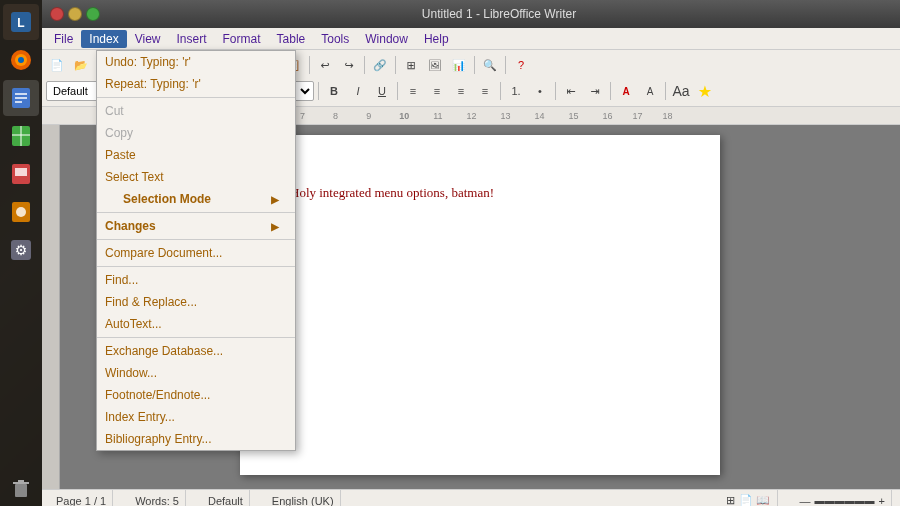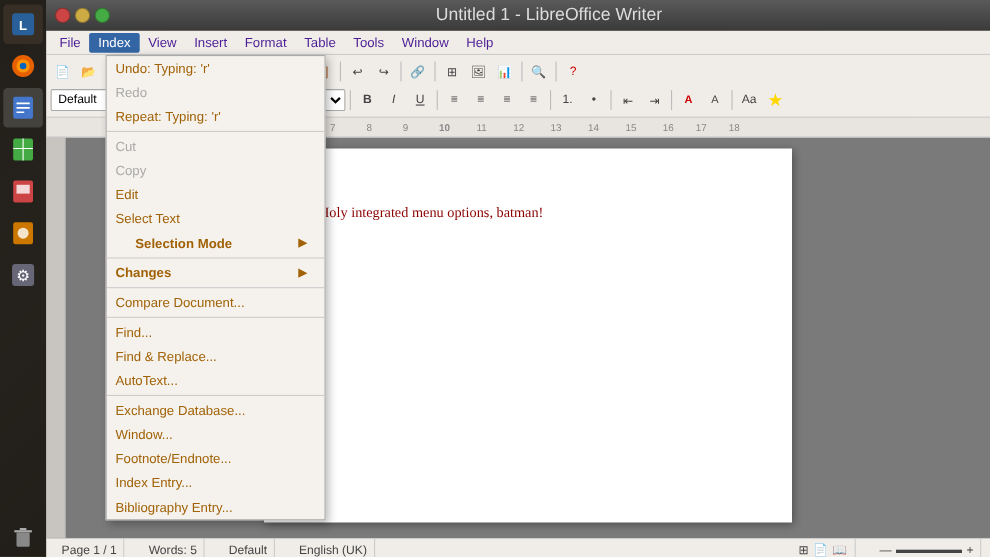--- a/index.html
+++ b/index.html
@@ -36,21 +36,21 @@
     }
     .window-controls { display: flex; gap: 4px; align-items: center; }
     .win-btn {
       width: 14px; height: 14px; border-radius: 50%; border: 1px solid rgba(0,0,0,0.3);
       cursor: pointer;
     }
     .win-btn.close { background: #cc4444; }
     .win-btn.minimize { background: #ccaa44; }
     .win-btn.maximize { background: #44aa44; }
     .title-text {
-      flex: 1; text-align: center; color: #ddd; font-size: 16px;
+      flex: 1; text-align: center; color: #ddd; font-size: 12px;
     }
 
     
     .menu-bar {
       height: 22px; background: #f0ede8;
       display: flex; align-items: center; padding: 0 4px;
       border-bottom: 1px solid #ccc;
     }
     .menu-item {
       padding: 2px 8px; font-size: 12px; color: #4c1d95; cursor: pointer;
@@ -279,21 +279,21 @@
       <div class="tb-sep"></div>
       <div class="tb-btn">1.</div>
       <div class="tb-btn">•</div>
       <div class="tb-sep"></div>
       <div class="tb-btn">⇤</div>
       <div class="tb-btn">⇥</div>
       <div class="tb-sep"></div>
       <div class="tb-btn" style="font-size:10px;font-weight:bold;color:#c00;">A</div>
       <div class="tb-btn" style="font-size:10px;">A</div>
       <div class="tb-sep"></div>
-      <div class="tb-btn" style="font-size:11px;">Aa</div>
+      <div class="tb-btn" style="font-size:14px;">Aa</div>
       <div class="tb-btn" style="font-size:16px;color:gold;">★</div>
     </div>
   </div>
 
   <div class="ruler">
     <span style="margin-left:0px;">1</span>
     <span style="margin-left:28px;">2</span>
     <span style="margin-left:28px;">3</span>
     <span style="margin-left:28px;">4</span>
     <span style="margin-left:28px;">5</span>
@@ -338,35 +338,32 @@
       <span>+</span>
     </div>
   </div>
 
 </div>
 
 <div class="dropdown-menu" style="top:50px; left:96px;">
   <div class="drop-item">
     <span>Undo: Typing: 'r'</span>
   </div>
-  <div class="drop-item disabled">
-    <span>Redo</span>
-  </div>
   <div class="drop-item">
     <span>Repeat: Typing: 'r'</span>
   </div>
   <div class="drop-separator"></div>
   <div class="drop-item disabled">
     <span>Cut</span>
   </div>
   <div class="drop-item disabled">
     <span>Copy</span>
   </div>
   <div class="drop-item">
-    <span>Edit</span>
+    <span>Paste</span>
   </div>
   <div class="drop-item">
     <span>Select Text</span>
   </div>
   <div class="drop-item bold-item" style="font-weight:bold;padding-left:26px;">
     <span>Selection Mode</span>
     <span class="drop-arrow">▶</span>
   </div>
   <div class="drop-separator"></div>
   <div class="drop-item bold-item" style="font-weight:bold;">

